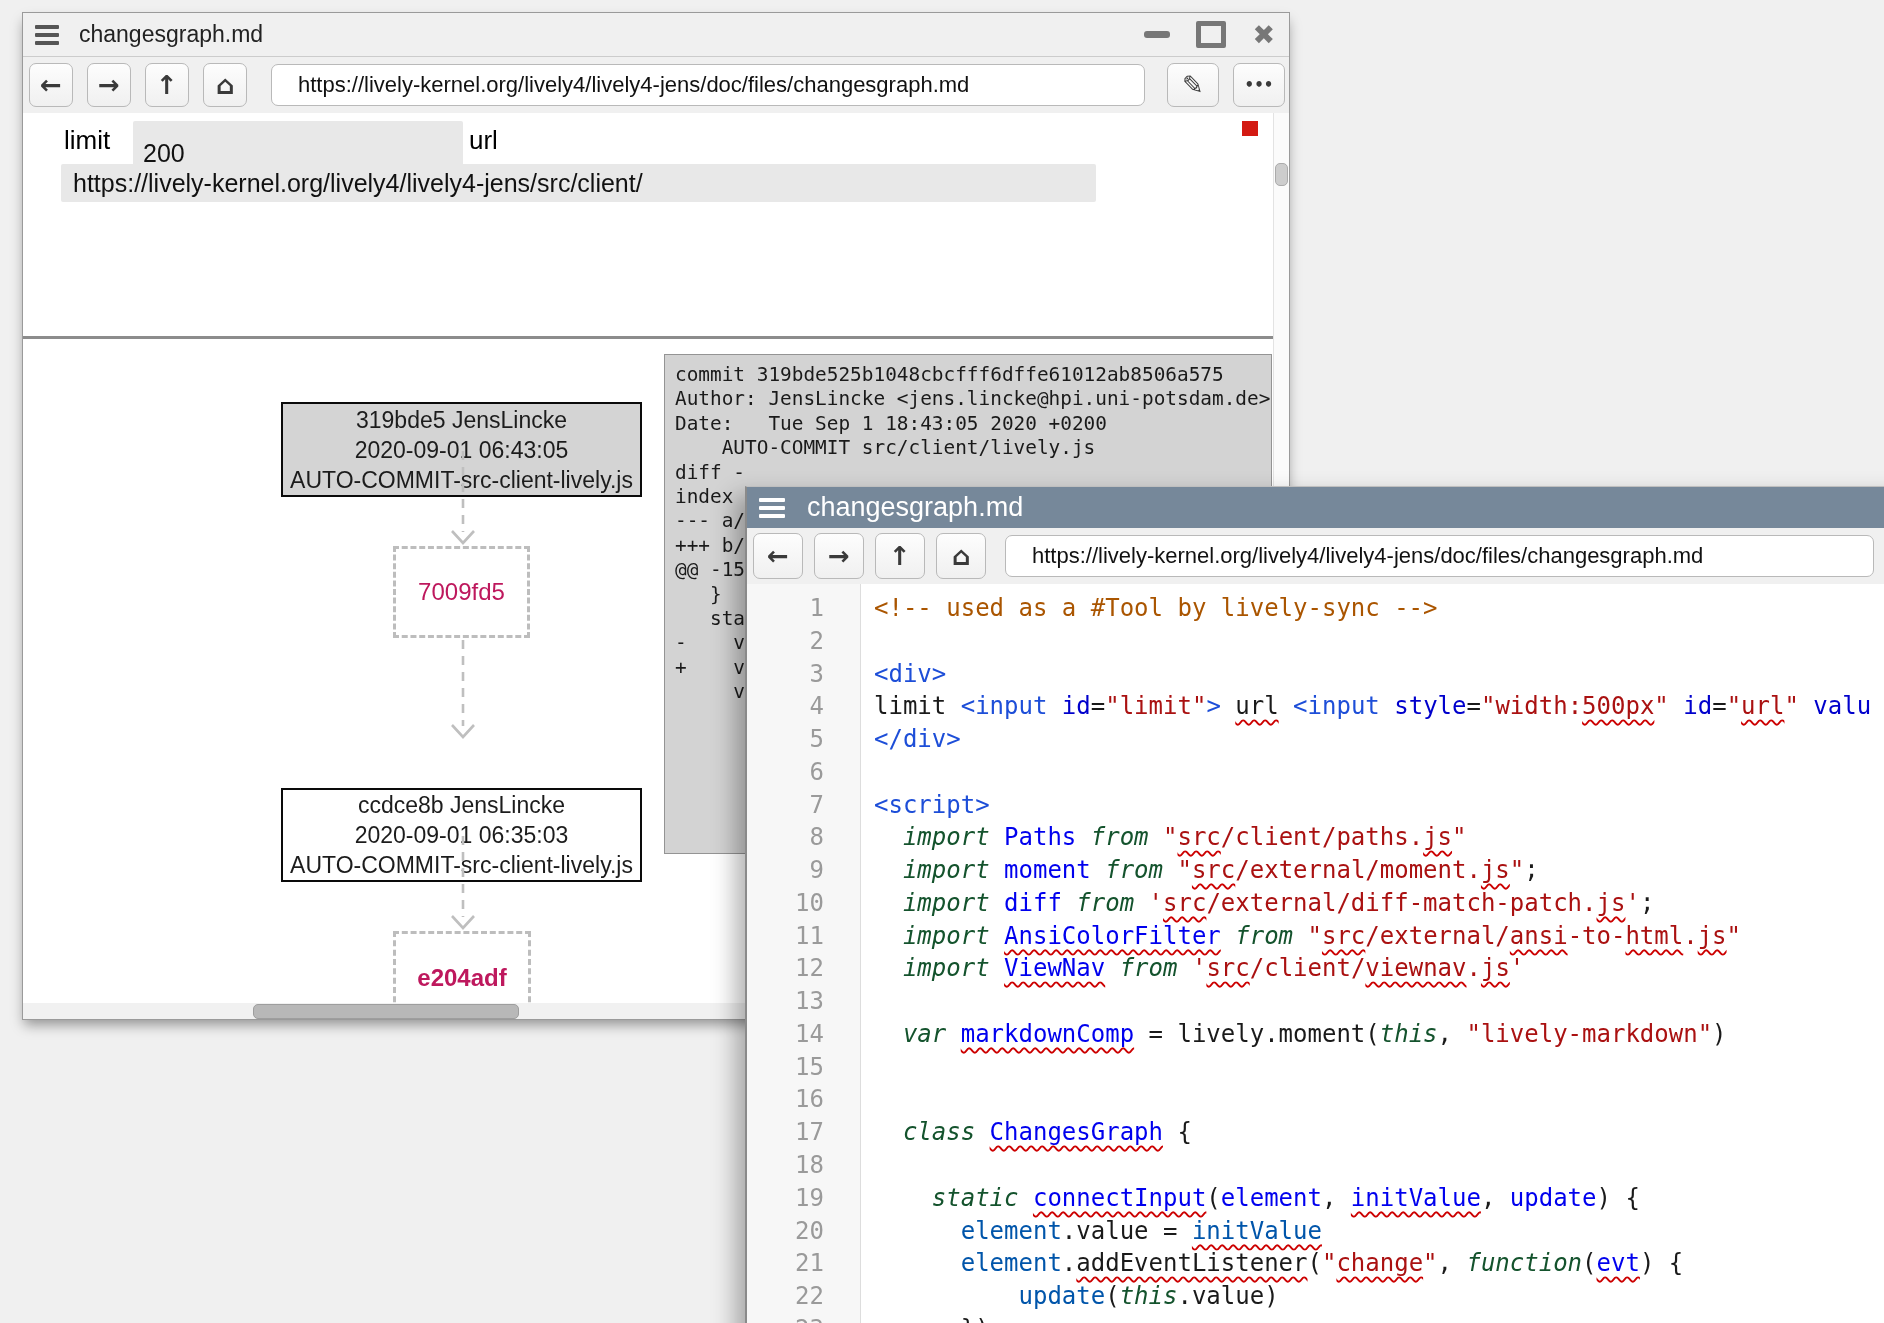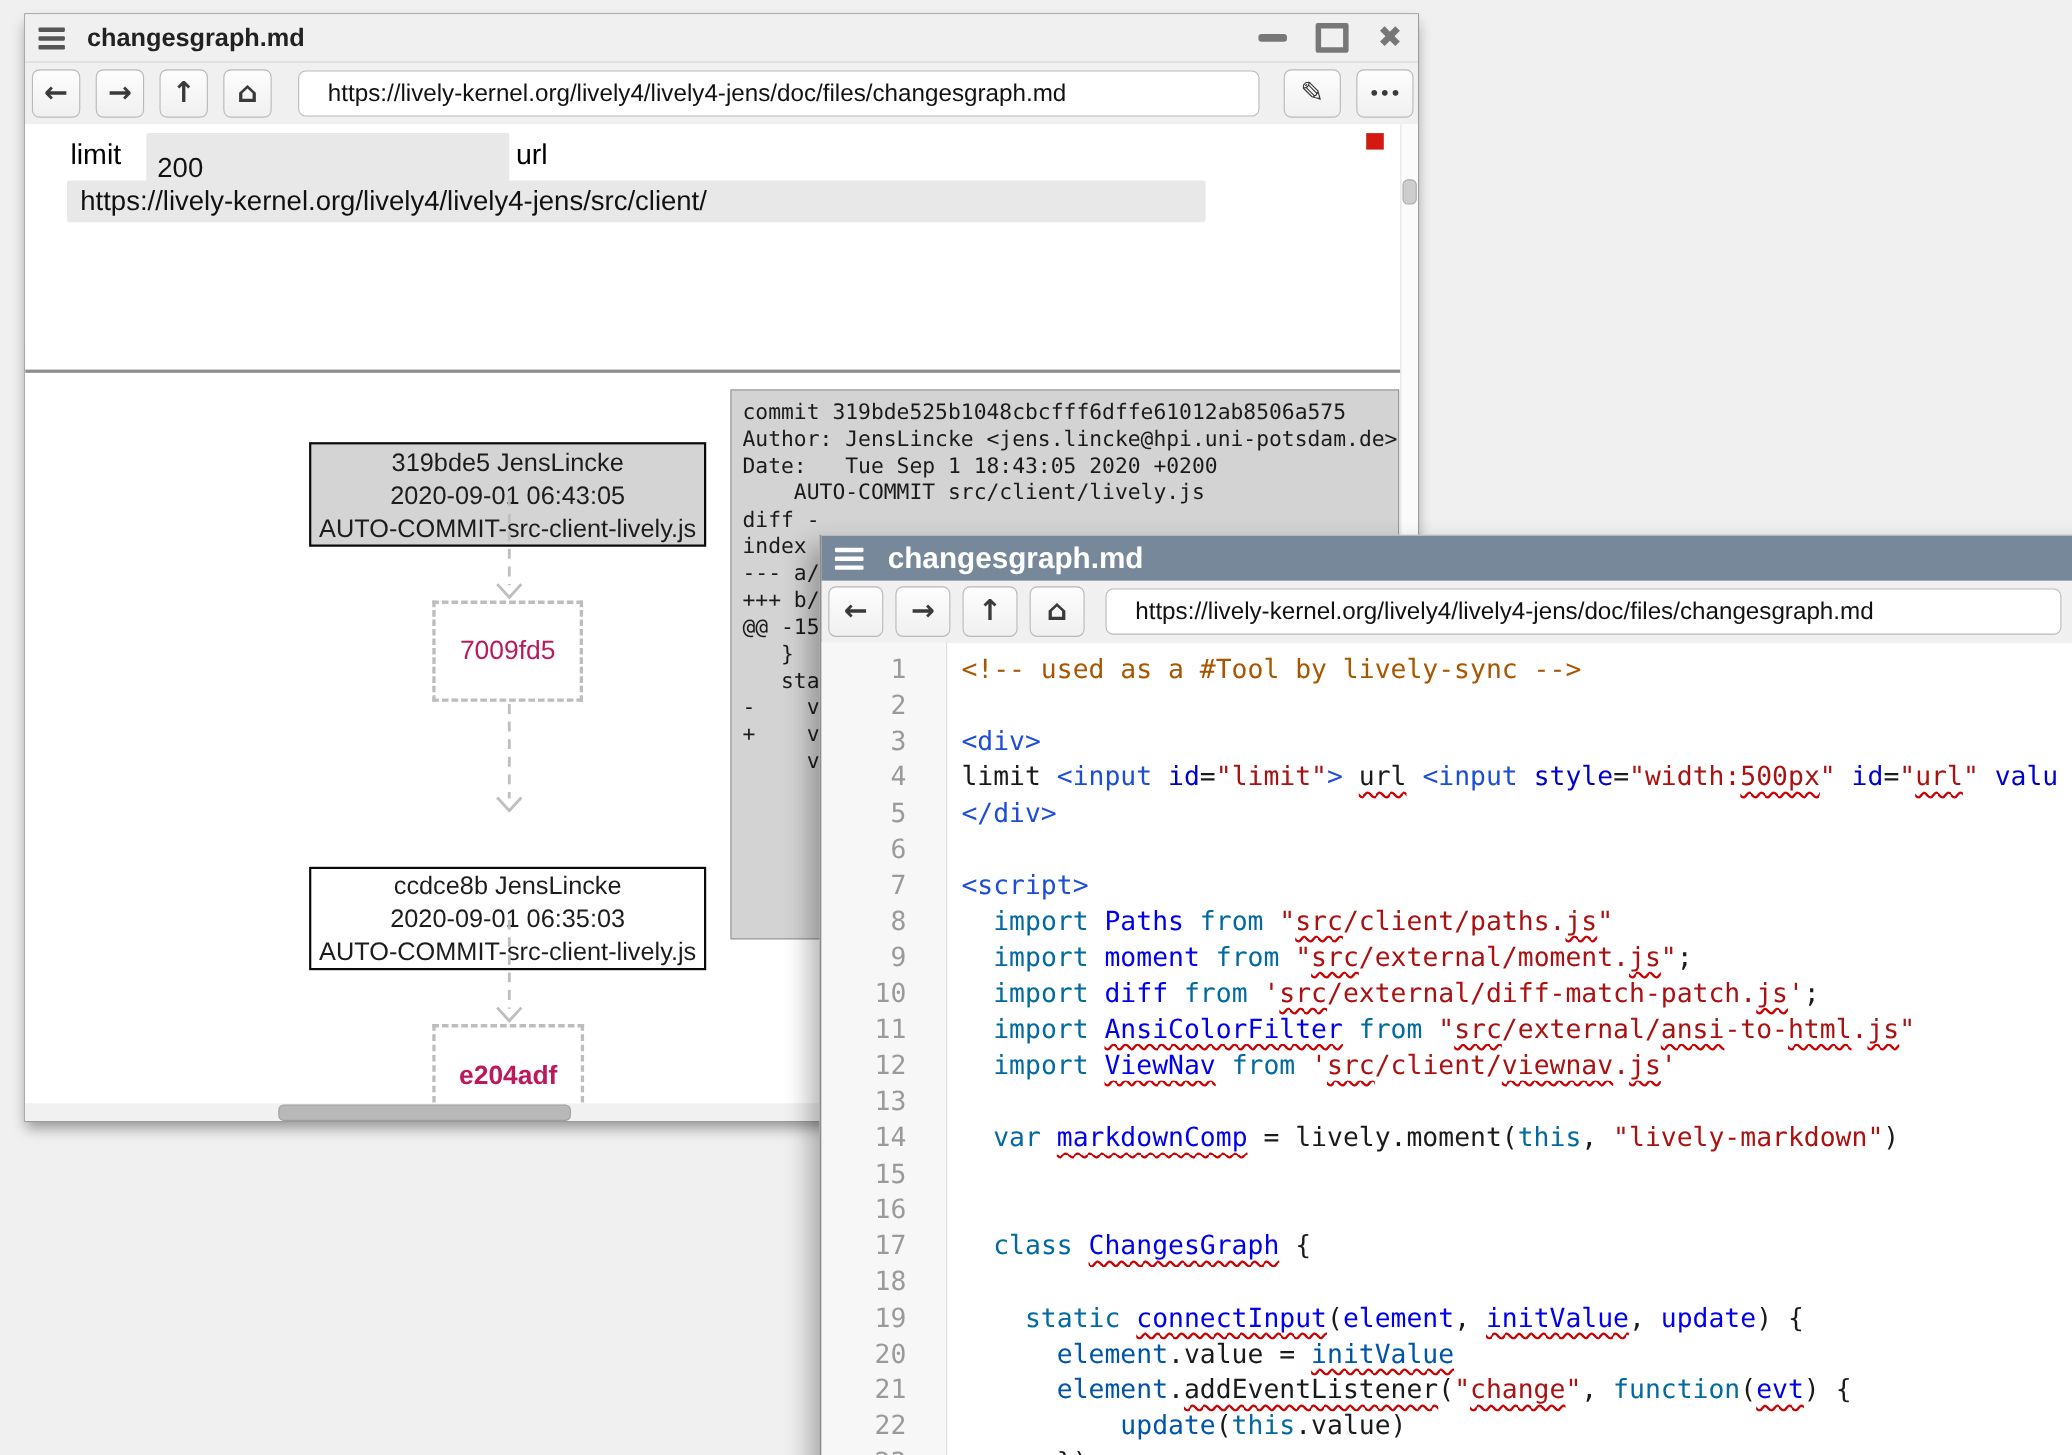--- a/index.html
+++ b/index.html
@@ -7,21 +7,21 @@
        background:#f0f0f0;font-family:"Liberation Sans",sans-serif;}
   .win{position:absolute;background:#fff;}
 
   
   #back-win{left:22px;top:12px;width:1266px;height:1006px;border:1px solid #9a9a9a;
             box-shadow:0 7px 12px -2px rgba(0,0,0,.38);}
   .titlebar{display:flex;align-items:center;background:#f0f0f0;border-bottom:1px solid #ccc;}
   #back-win .titlebar{height:43px;padding:0 14px 0 12px;}
   .burger{display:flex;flex-direction:column;gap:4px;cursor:pointer;}
   .burger i{display:block;width:24px;height:4px;background:#555;border-radius:1px;}
-  .wtitle{font-weight:bold;font-size:23px;color:#222;margin-left:20px;text-align:right;}
+  .wtitle{font-weight:normal;font-size:23px;color:#222;margin-left:20px;text-align:right;}
   .wctrls{margin-left:auto;display:flex;align-items:center;gap:26px;}
   .ic-min{width:26px;height:7px;background:#777;border-radius:3px;}
   .ic-max{width:20px;height:17px;border:5px solid #777;border-radius:2px;}
   .ic-close{font-family:"DejaVu Sans",sans-serif;font-size:27px;font-weight:bold;color:#777;line-height:20px;}
   .navbar{display:flex;align-items:center;background:#f0f0f0;border-bottom:1px solid #ccc;}
   #back-win .navbar{height:56px;padding:0 4px 0 6px;gap:14px;}
   .navbtn{width:44px;height:44px;flex:0 0 auto;display:flex;align-items:center;justify-content:center;
           background:linear-gradient(#fdfdfd,#f0f0f0);border:1px solid #b9b9b9;border-radius:7px;
           font-size:26px;font-weight:bold;color:#3a3a3a;font-family:"DejaVu Sans",sans-serif;cursor:pointer;}
   .urlbox{height:40px;border:1px solid #b9b9b9;border-radius:7px;background:#fff;
@@ -76,21 +76,21 @@
 
   
   #editor{position:absolute;left:0;top:97px;right:0;bottom:0;display:flex;background:#fff;}
   #gutter{flex:0 0 114px;background:#f7f7f7;border-right:1px solid #ddd;padding-top:8px;box-sizing:border-box;}
   #gutter .ln{height:32.77px;line-height:32.77px;text-align:right;padding-right:36px;
               font-family:"DejaVu Sans Mono",monospace;font-size:24px;color:#9a9a9a;}
   #code-pane{flex:1;padding:8px 0 0 13px;overflow:hidden;cursor:text;}
   .cl{height:32.77px;line-height:32.77px;white-space:pre;
       font-family:"DejaVu Sans Mono",monospace;font-size:24px;color:#1a1a1a;}
   .tp{color:#1a1a1a;} .tc{color:#aa5500;} .tt{color:#1d4ed8;} .ta{color:#0000cc;}
-  .ts{color:#aa1111;} .tk{color:#0369a1;} .td{color:#0000ee;} .tv{color:#0055aa;}
+  .ts{color:#aa1111;} .tk{color:#14532d;font-style:italic;} .td{color:#0000ee;} .tv{color:#0055aa;}
   .mis{text-decoration-line:underline;text-decoration-style:wavy;text-decoration-color:#cc0000;
        text-decoration-thickness:1.8px;text-underline-offset:5px;}
 </style>
 </head>
 <body>
 
 <div class="win" id="back-win">
   <div class="titlebar">
     <span class="burger">
         <i></i>

